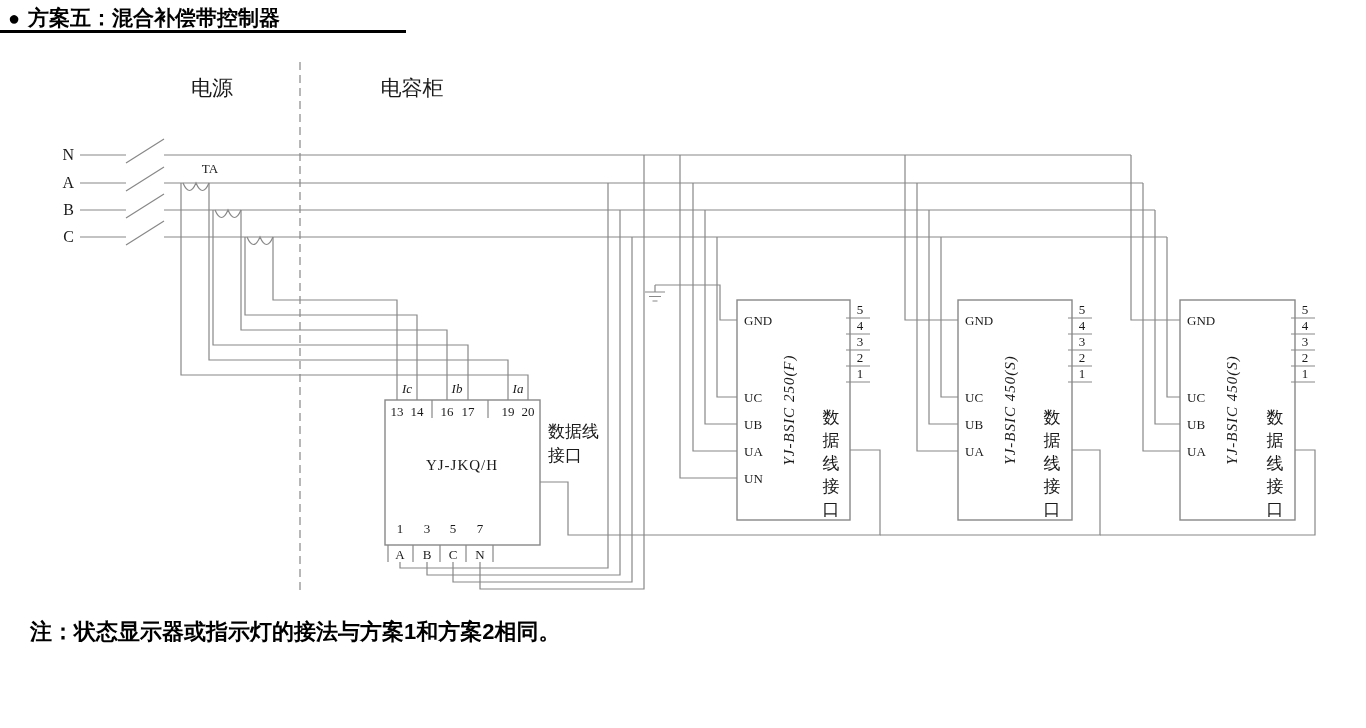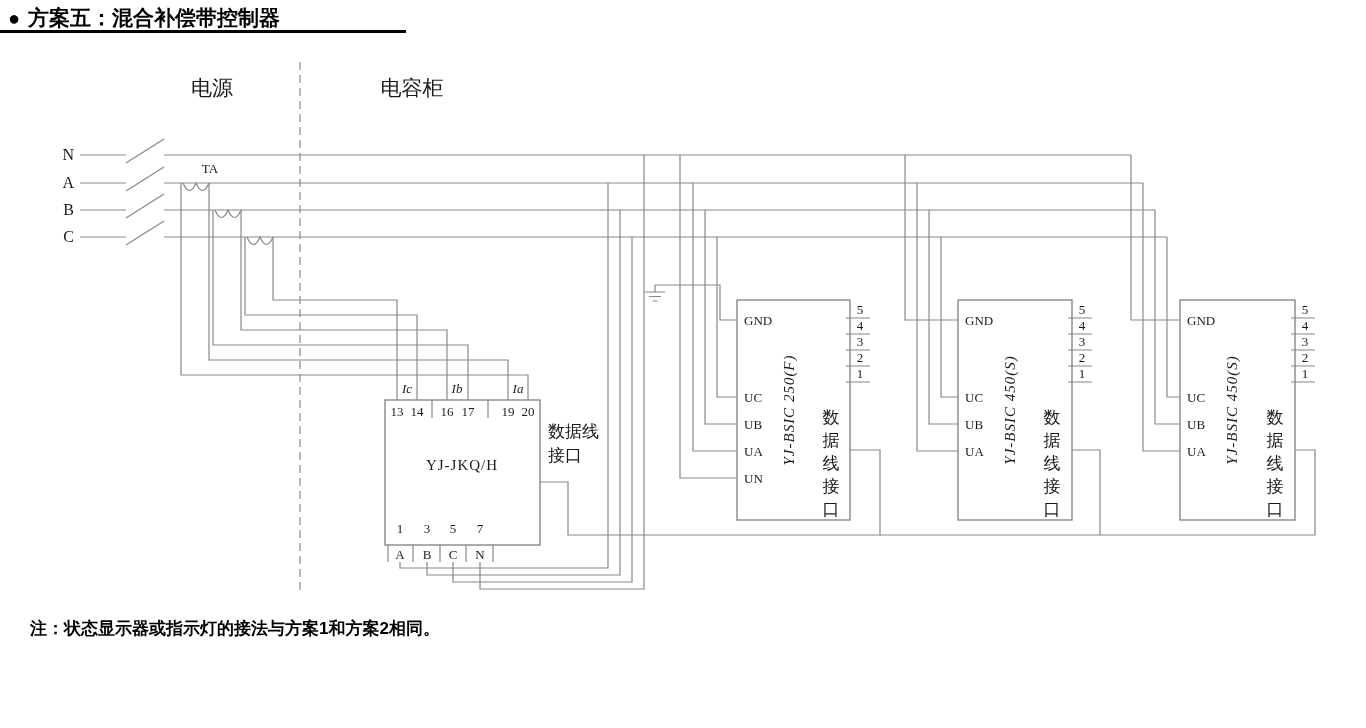--- a/index.html
+++ b/index.html
@@ -15,21 +15,21 @@
   .t-big{font-size:21px;}
   .t-med{font-size:16px;}
   .t-port{font-size:17px;}
   .t-sm{font-size:13px;}
   .t-name{font-size:15px;letter-spacing:1px;}
   .t-italic{font-style:italic;}
   .title{position:absolute;top:4px;left:8px;font-weight:bold;font-size:21px;color:#000;
          display:flex;align-items:center;}
   .title .bullet{font-size:20px;margin-right:8px;}
   .title-bar{position:absolute;top:30px;left:0;width:406px;height:3px;background:#000;}
-  .note{position:absolute;top:617px;left:30px;font-weight:bold;font-size:17px;color:#000;}
+  .note{position:absolute;top:617px;left:30px;font-weight:bold;font-size:22px;color:#000;}
 </style>
 </head>
 <body>
 
 <div class="stage">
 
   <div class="title">
     <span class="bullet">●</span>
     <span>方案五：混合补偿带控制器</span>
   </div>

